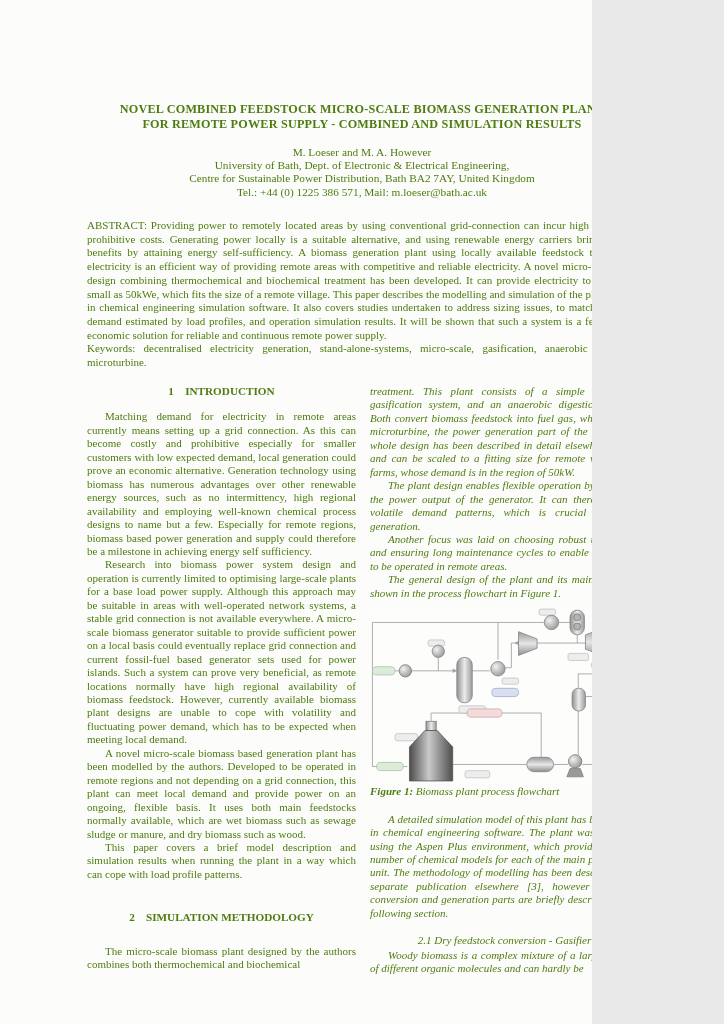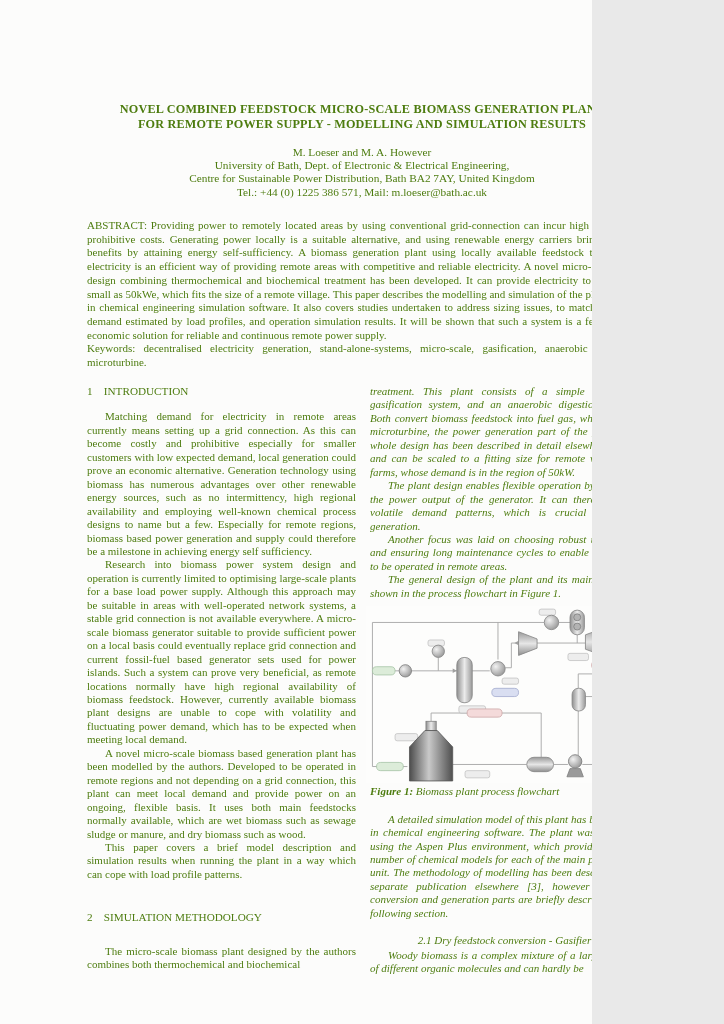--- a/index.html
+++ b/index.html
@@ -19,37 +19,37 @@
   .author-line{font-size:11.3px;line-height:13.2px;}
   
   .abstract{position:absolute;top:219px;left:87px;width:552px;text-align:justify;}
   .abstract p{margin:0;font-size:11px;line-height:13.7px;}
   
   .col{position:absolute;top:385px;width:269px;text-align:justify;font-size:11px;line-height:13.45px;}
   .col-left{left:87px;}
   .col-right{left:370px;font-style:italic;}
   .col p{margin:0;}
   .col p.indent{text-indent:18px;}
-  h2.sec{font-size:11.2px;font-weight:normal;margin:0 0 12px 0;text-align:left;}
+  h2.sec{font-size:11.2px;font-weight:bold;margin:0 0 12px 0;text-align:center;}
   h2.sec.second{margin-top:30px;margin-bottom:20px;}
   h3.subsec{font-size:11px;font-weight:normal;margin:14px 0 1px 0;text-align:center;}
   
   figure.fig1{margin:6px 0 0 -4px;padding:0;width:268px;}
   figure.fig1 svg{display:block;background:#fdfdfc;}
   figcaption.figcap{font-size:11px;line-height:13.4px;text-align:left;margin-top:2px;margin-left:4px;}
   figcaption.figcap .cap-label{font-weight:bold;margin-top:17px;}
 </style>
 </head>
 <body>
 
 <div class="page">
 
   <header class="title-block">
     <div class="title-line">NOVEL COMBINED FEEDSTOCK MICRO-SCALE BIOMASS GENERATION PLANT</div>
-    <div class="title-line">FOR REMOTE POWER SUPPLY - MODELLING AND SIMULATION RESULTS</div>
+    <div class="title-line">FOR REMOTE POWER SUPPLY - COMBINED AND SIMULATION RESULTS</div>
   </header>
 
   <div class="author-block">
     <div class="author-line">M. Loeser and M. A. However</div>
     <div class="author-line">University of Bath, Dept. of Electronic &amp; Electrical Engineering,</div>
     <div class="author-line">Centre for Sustainable Power Distribution, Bath BA2 7AY, United Kingdom</div>
     <div class="author-line">Tel.: +44 (0) 1225 386 571, Mail: m.loeser@bath.ac.uk</div>
   </div>
 
   <section class="abstract">

